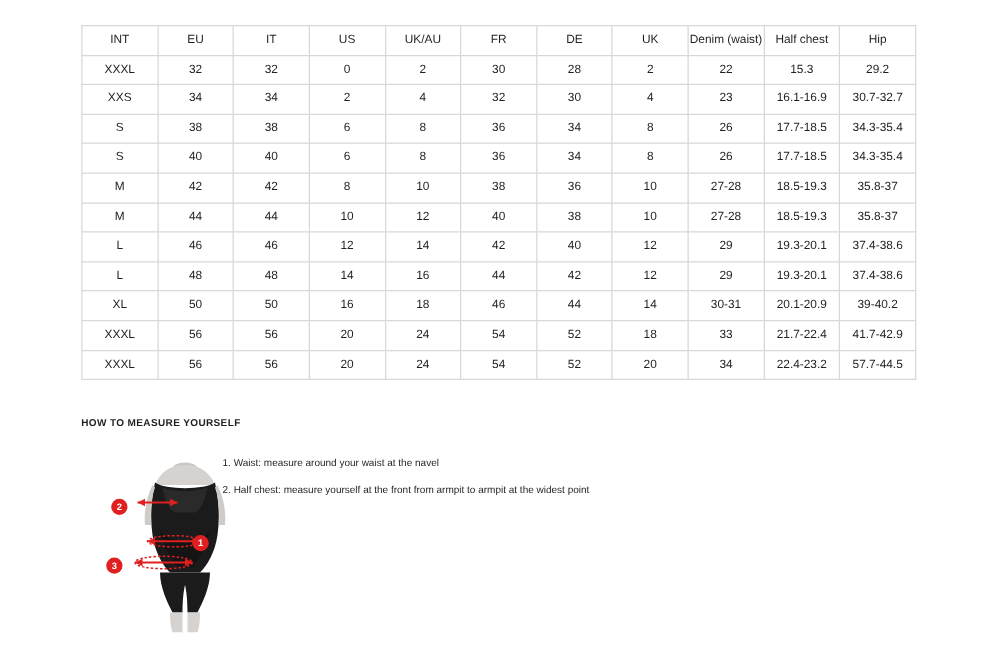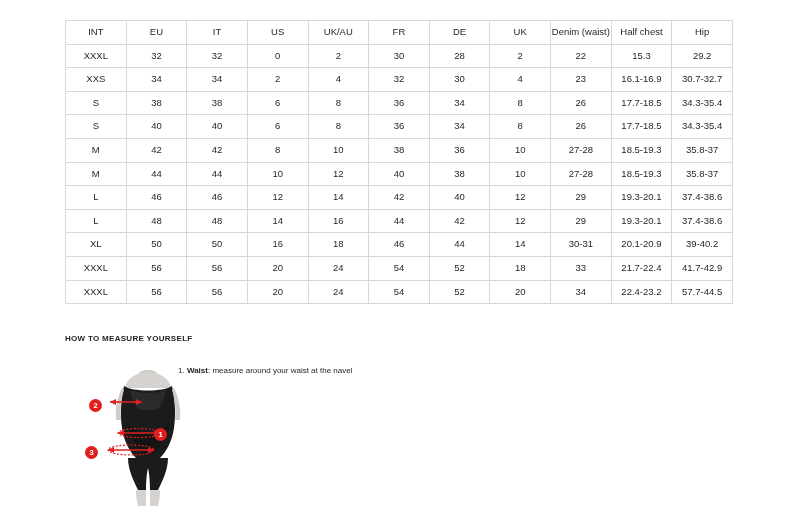--- a/index.html
+++ b/index.html
@@ -73,21 +73,21 @@
     top: 366px;
     width: 420px;
   }
   .step {
     font-size: 8px;
     color: #231f20;
     margin-bottom: 11px;
     line-height: 1.2;
   }
   .step b {
-    font-weight: bold;
+    font-weight: normal;
   }
   .num-badge {
     position: absolute;
     width: 13px;
     height: 13px;
     border-radius: 50%;
     background: #e02020;
     color: #ffffff;
     font-size: 7.5px;
     font-weight: bold;
@@ -313,15 +313,19 @@
 
   <div class="num-badge badge1">1</div>
   <div class="num-badge badge2">2</div>
   <div class="num-badge badge3">3</div>
 
   <div class="steps">
     <div class="step">
       <span>1.</span>
       <b>Waist</b><span>: measure around your waist at the navel</span>
     </div>
+    <div class="step">
+      <span>2.</span>
+      <b>Half chest</b><span>: measure yourself at the front from armpit to armpit at the widest point</span>
+    </div>
   </div>
 
 </div>
 
 </body></html>

